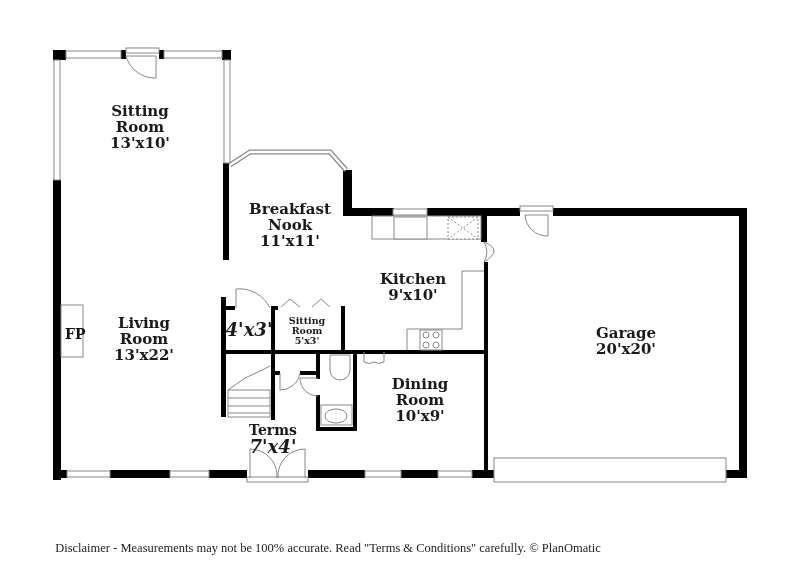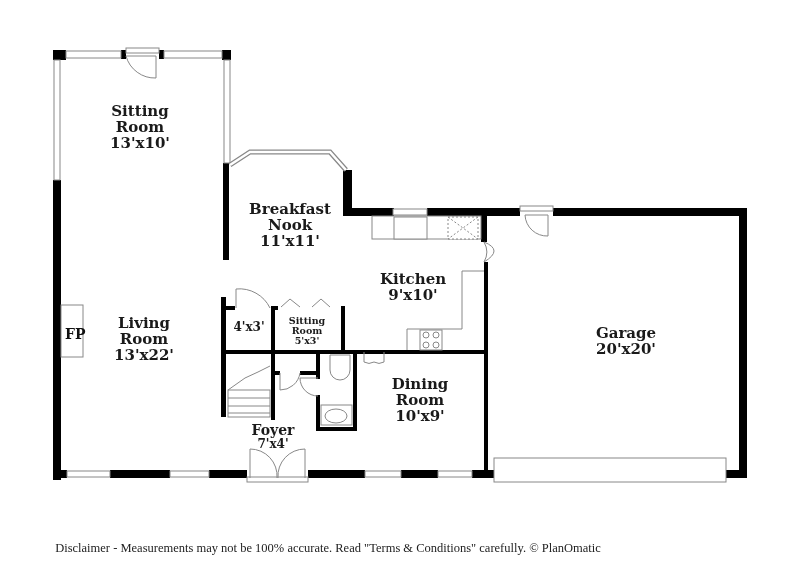--- a/index.html
+++ b/index.html
@@ -3,21 +3,21 @@
   <meta charset="utf-8">
   <style>
     html, body { margin: 0; padding: 0; background: #ffffff; }
     body { width: 800px; height: 582px; position: relative; overflow: hidden; font-family: "DejaVu Serif", serif; }
     #plan { position: absolute; left: 0; top: 0; }
     .room-label { position: absolute; text-align: center; font-family: "DejaVu Serif", serif; font-weight: bold; color: #1a1a1a; line-height: 1.05; transform: translateX(-50%); white-space: nowrap; }
     .room-label .nm { display: block; font-size: 15px; }
     .room-label .dim { display: block; font-size: 15px; }
     .room-label.small .nm, .room-label.small .dim { font-size: 9.5px; }
     .room-label.mid .nm { font-size: 14px; }
-    .room-label.mid .dim { font-size: 12px; }
+    .room-label.mid .dim { font-size: 18px; font-style: italic; }
     .fp-label { position: absolute; font-family: "DejaVu Serif", serif; font-weight: bold; font-size: 14px; color: #111; }
     .disclaimer { position: absolute; left: 0; width: 656px; top: 541px; text-align: center; font-family: "Liberation Serif", serif; font-size: 12.5px; color: #222; }
   </style>
 </head>
 <body>
 
 <svg id="plan" width="800" height="582" viewBox="0 0 800 582" xmlns="http://www.w3.org/2000/svg">
   <g fill="#000">
 
     <rect x="53" y="50" width="13" height="10"></rect>
@@ -175,21 +175,21 @@
   <span class="dim">5'x3'</span>
 </div>
 
 <div class="room-label" style="left:420px; top:377px;">
   <span class="nm">Dining</span>
   <span class="nm">Room</span>
   <span class="dim">10'x9'</span>
 </div>
 
 <div class="room-label mid" style="left:273px; top:423px;">
-  <span class="nm">Foyer</span>
+  <span class="nm">Terms</span>
   <span class="dim">7'x4'</span>
 </div>
 
 <div class="room-label" style="left:626px; top:326px;">
   <span class="nm">Garage</span>
   <span class="dim">20'x20'</span>
 </div>
 
 <div class="fp-label" style="left:65px; top:326px;">FP</div>
 

